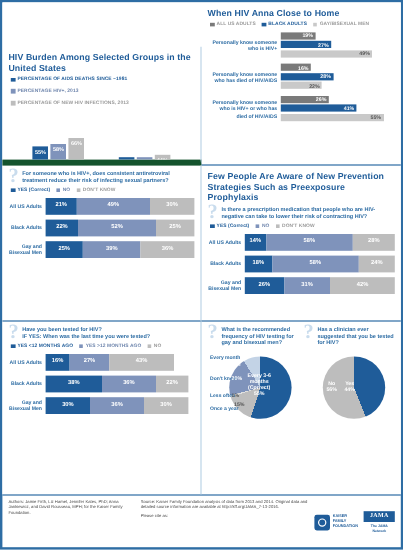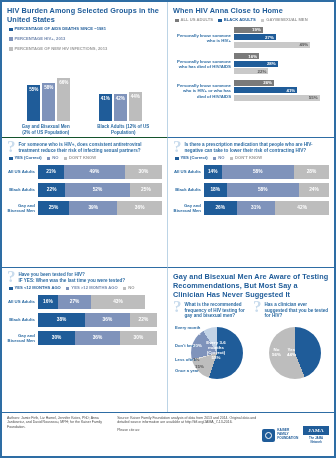--- a/index.html
+++ b/index.html
@@ -35,21 +35,21 @@
     grid-template-columns:1fr 1fr;
     grid-template-rows:136px 130px 1fr;
     background:#ffffff;
   }
   .panel{
     position:relative;
     padding:4px 5px 2px 5px;
     box-sizing:border-box;
     overflow:hidden;
   }
-  .panel.bl{border-right:1px solid #bcd4e6;border-bottom:1px solid #14532d;}
+  .panel.bl{border-right:1px solid #bcd4e6;border-bottom:5px solid #14532d;margin-top:37px;}
   .panel.br{border-bottom:1px solid #2e6da4;}
   .panel.ml{border-right:1px solid #bcd4e6;border-bottom:1px solid #2e6da4;}
   .panel.mr{border-bottom:1px solid #2e6da4;}
   .panel.xl{border-right:1px solid #bcd4e6;}
   h2{
     margin:0 0 3px 0;
     font-size:7.3px;
     line-height:9px;
     font-weight:bold;
     color:#1f5c99;
@@ -294,20 +294,21 @@
           <div class="sbars">
             <div class="seg c-dark" style="width:25%">25%</div>
             <div class="seg c-mid" style="width:39%">39%</div>
             <div class="seg c-gray" style="width:36%">36%</div>
           </div>
         </div>
       </div>
     </div>
 
     <div class="panel mr">
+      <h2>Few People Are Aware of New Prevention Strategies Such as Preexposure Prophylaxis</h2>
       <div class="qblock">
         <span class="qmark">?</span>
         <span class="qtext">Is there a prescription medication that people who are HIV-negative can take to lower their risk of contracting HIV?</span>
       </div>
       <div class="legend">
         <div class="lg">
           <span class="sw c-dark"></span>
           <span class="lgt dark">YES (Correct)</span>
         </div>
         <div class="lg">
@@ -391,21 +392,20 @@
           <div class="sbars">
             <div class="seg c-dark" style="width:30%">30%</div>
             <div class="seg c-mid" style="width:36%">36%</div>
             <div class="seg c-gray" style="width:30%">30%</div>
           </div>
         </div>
       </div>
     </div>
 
     <div class="panel">
-      <h2>Gay and Bisexual Men Are Aware of Testing Recommendations, But Most Say a Clinician Has Never Suggested It</h2>
 
       <div style="display:flex;gap:4px;">
         <div class="qblock" style="width:50%">
           <span class="qmark">?</span>
           <span class="qtext">What is the recommended frequency of HIV testing for gay and bisexual men?</span>
         </div>
         <div class="qblock" style="width:50%">
           <span class="qmark">?</span>
           <span class="qtext">Has a clinician ever suggested that you be tested for HIV?</span>
         </div>

